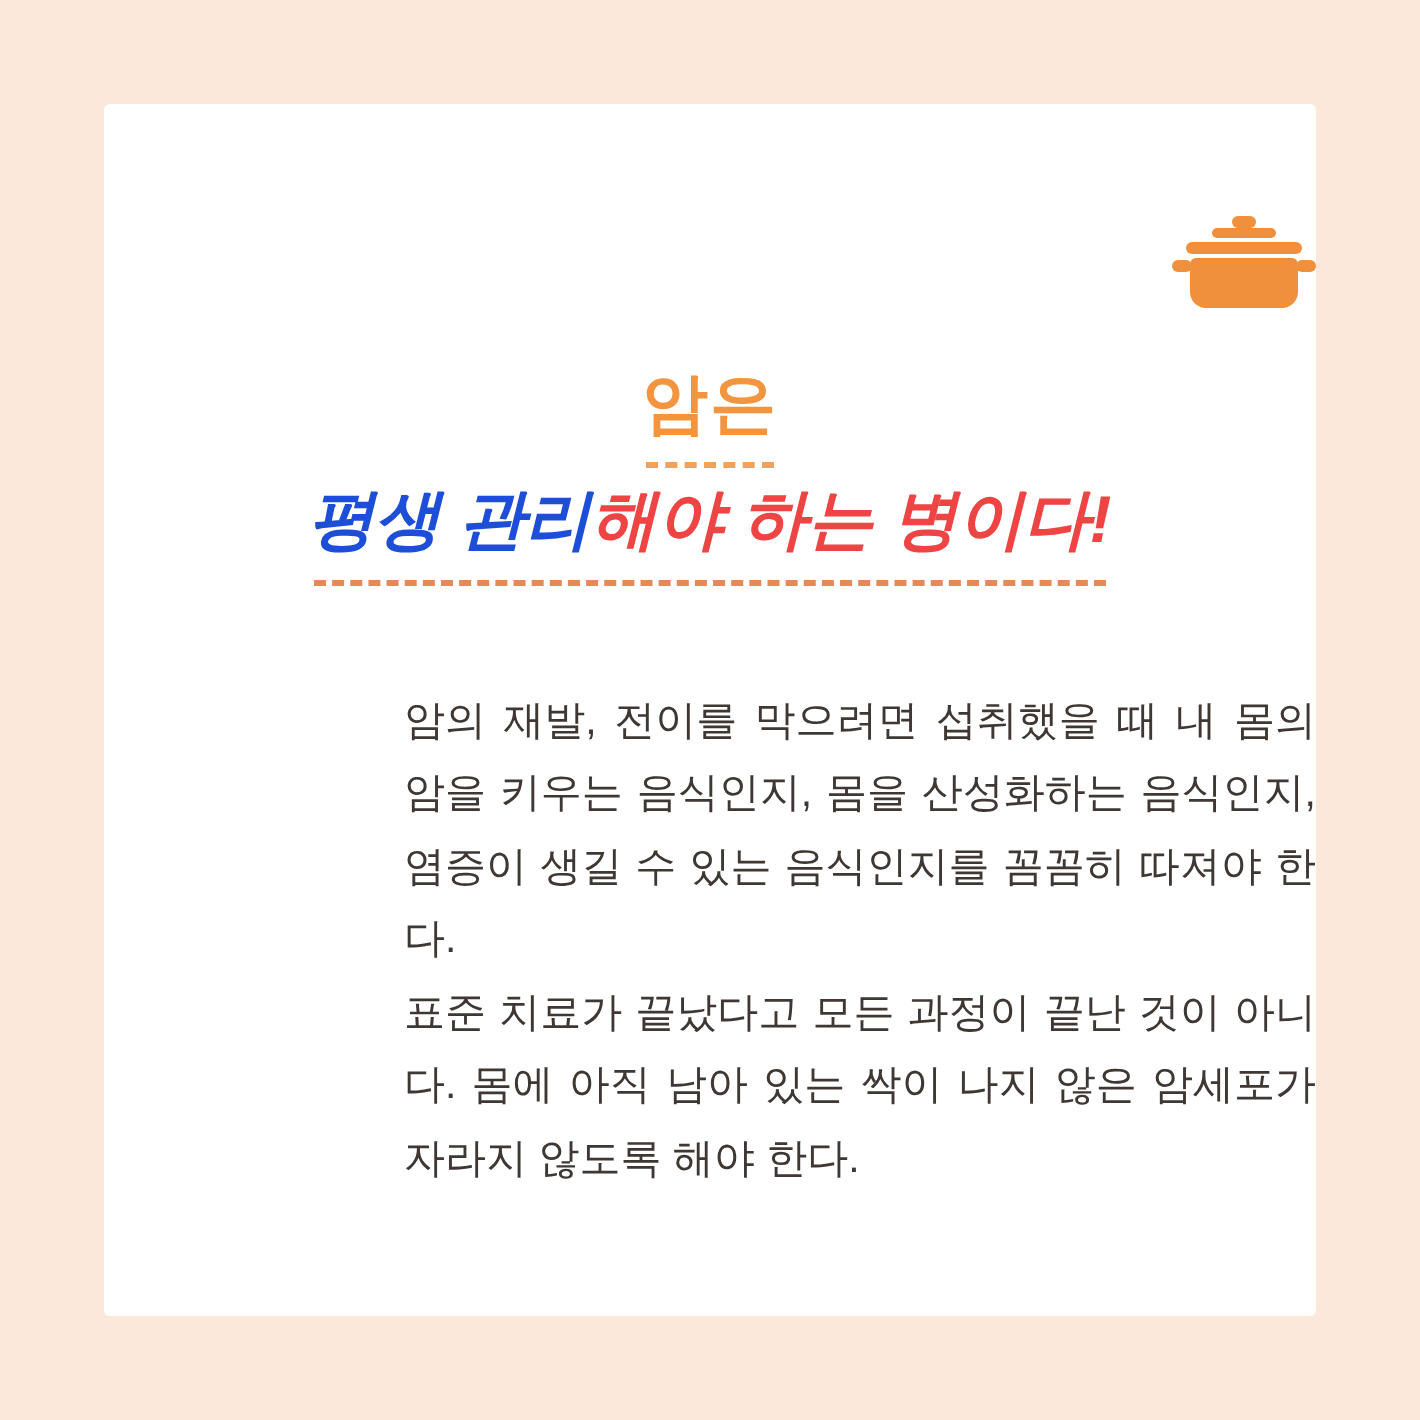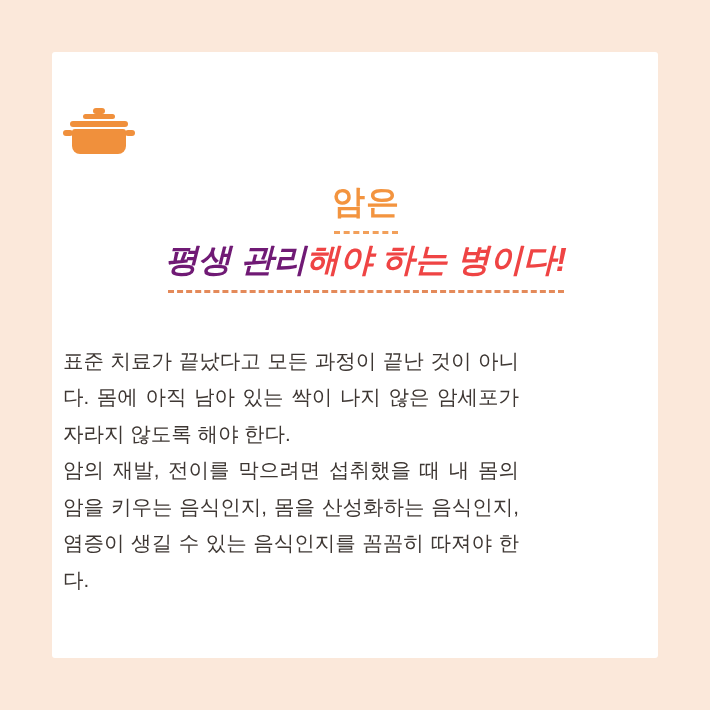--- a/index.html
+++ b/index.html
@@ -17,27 +17,27 @@
     position: absolute;
     left: 52px;
     top: 52px;
     width: 606px;
     height: 606px;
     background: #ffffff;
     border-radius: 3px;
   }
   .inner {
     position: absolute;
-    left: 11px;
+    left: 0;
     top: 0;
     width: 100%;
     height: 100%;
     display: flex;
     flex-direction: column;
-    align-items: flex-start;
+    align-items: flex-end;
   }
   .pot-icon {
     margin-top: 56px;
     width: 72px;
     height: 52px;
     position: relative;
   }
   .pot-icon svg {
     display: block;
   }
@@ -63,21 +63,21 @@
     border-top: 3px dashed #f2a05a;
   }
   .title-line-2 {
     font-size: 33px;
     font-weight: bold;
     line-height: 1.25;
     white-space: nowrap;
     font-style: italic;
   }
   .title-line-2 .hl {
-    color: #701a75;
+    color: #1d4ed8;
   }
   .title-line-2 .rest {
     color: #ef4444;
   }
   .dash-long {
     margin-top: 10px;
     width: 396px;
     height: 0;
     border-top: 3px dashed #e48a5a;
   }
@@ -114,18 +114,18 @@
     <div class="title-block">
       <div class="title-line-1">암은</div>
       <div class="dash-short"></div>
       <div class="title-line-2">
         <span class="hl">평생 관리</span><span class="rest">해야 하는 병이다!</span>
       </div>
       <div class="dash-long"></div>
     </div>
 
     <div class="body-text">
+      <p>암의 재발, 전이를 막으려면 섭취했을 때 내 몸의 암을 키우는 음식인지, 몸을 산성화하는 음식인지, 염증이 생길 수 있는 음식인지를 꼼꼼히 따져야 한다.</p>
       <p>표준 치료가 끝났다고 모든 과정이 끝난 것이 아니다. 몸에 아직 남아 있는 싹이 나지 않은 암세포가 자라지 않도록 해야 한다.</p>
-      <p>암의 재발, 전이를 막으려면 섭취했을 때 내 몸의 암을 키우는 음식인지, 몸을 산성화하는 음식인지, 염증이 생길 수 있는 음식인지를 꼼꼼히 따져야 한다.</p>
     </div>
 
   </div>
 </div>
 
 </body></html>

